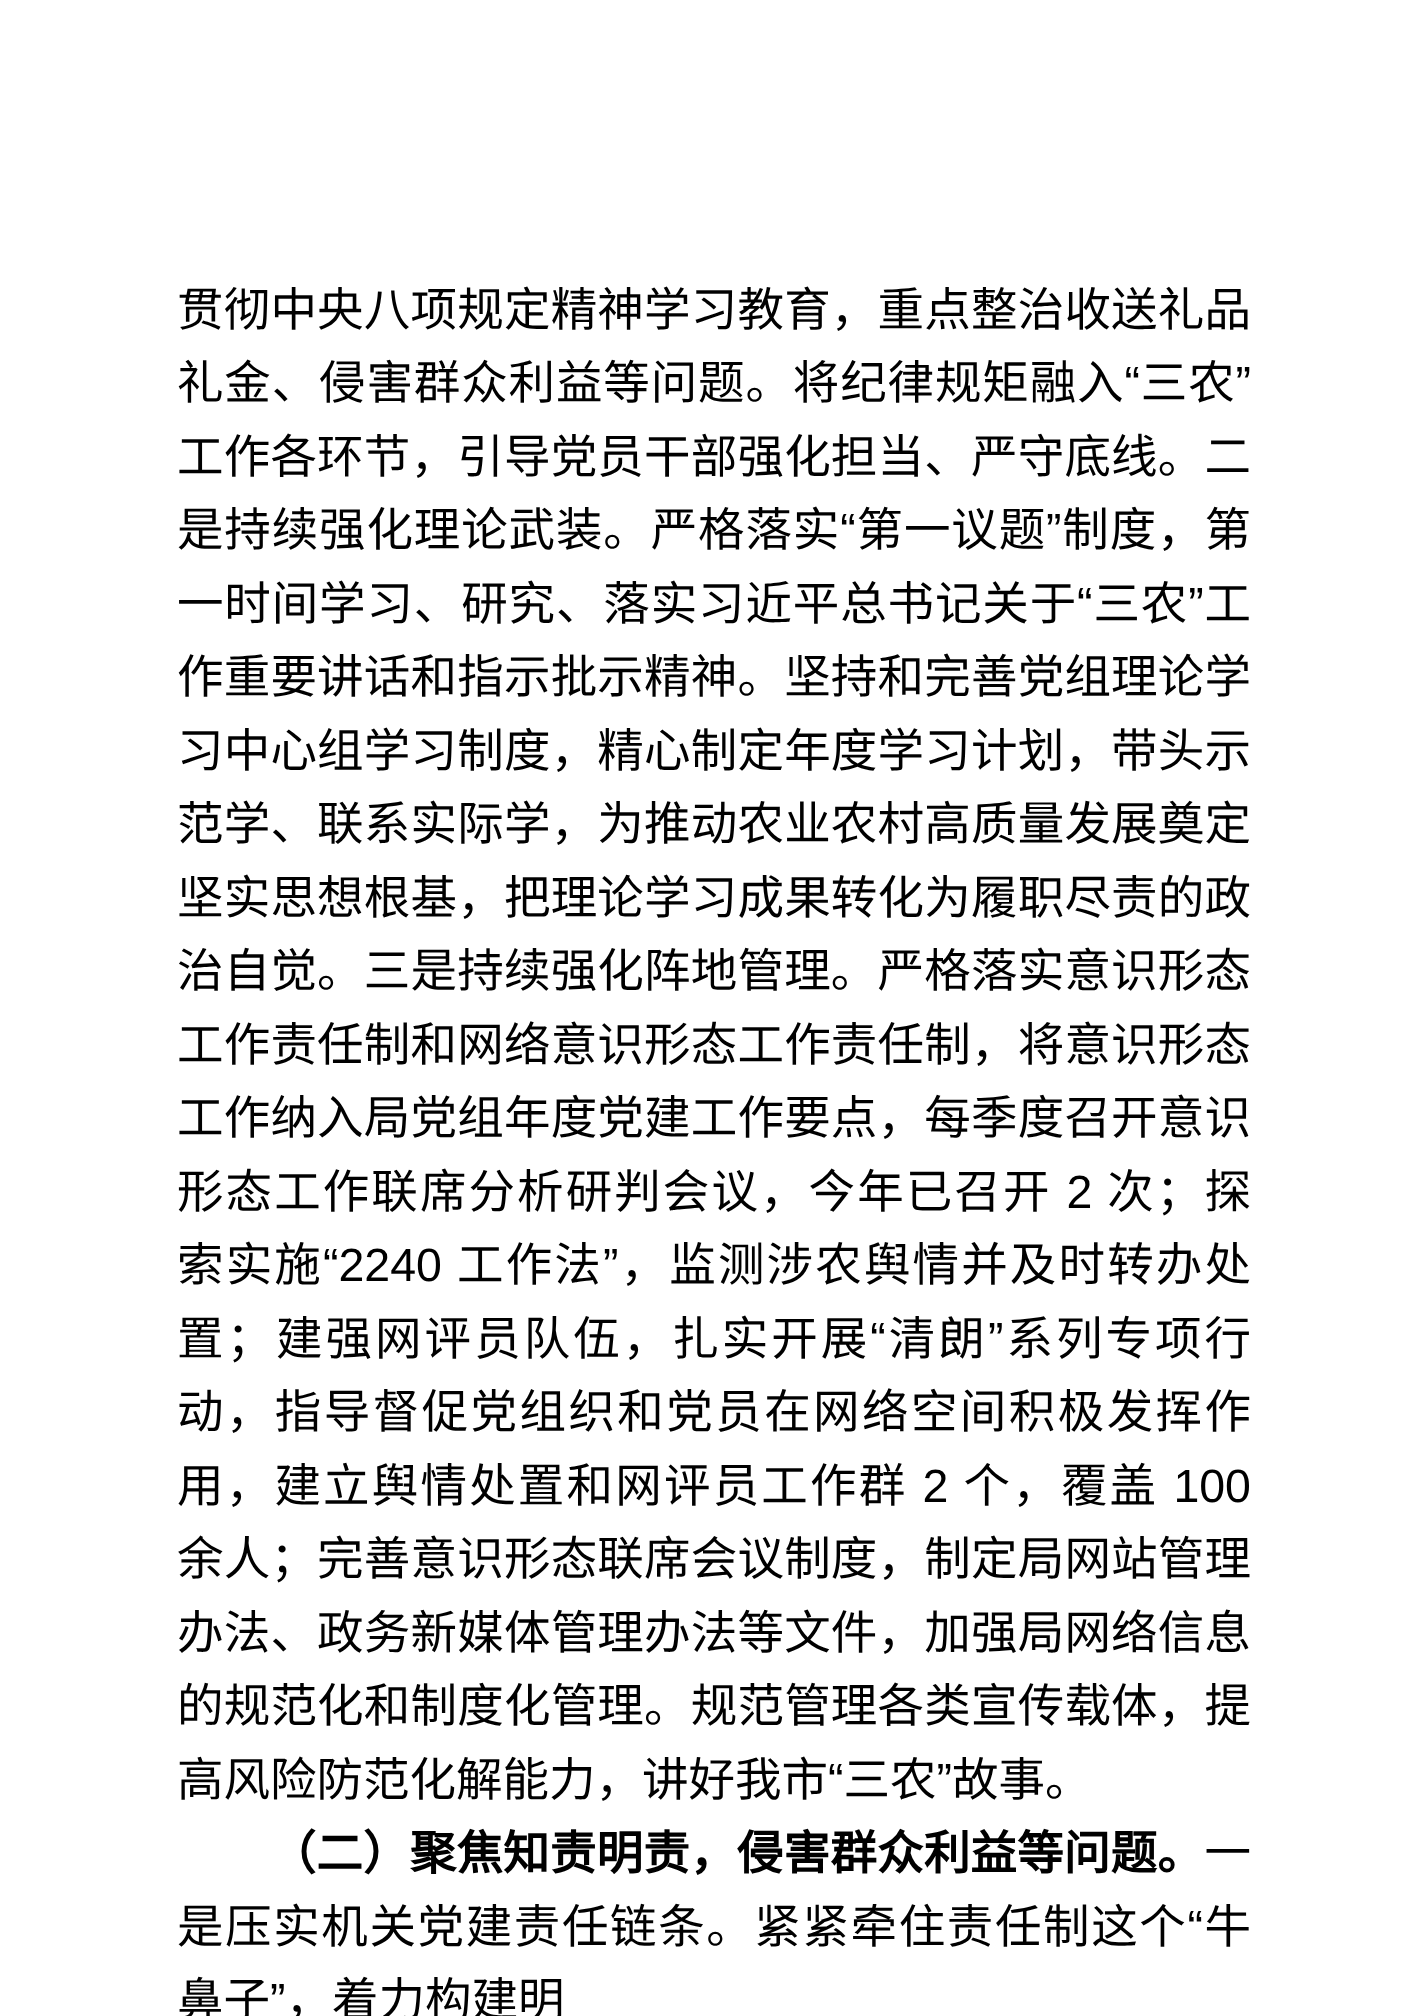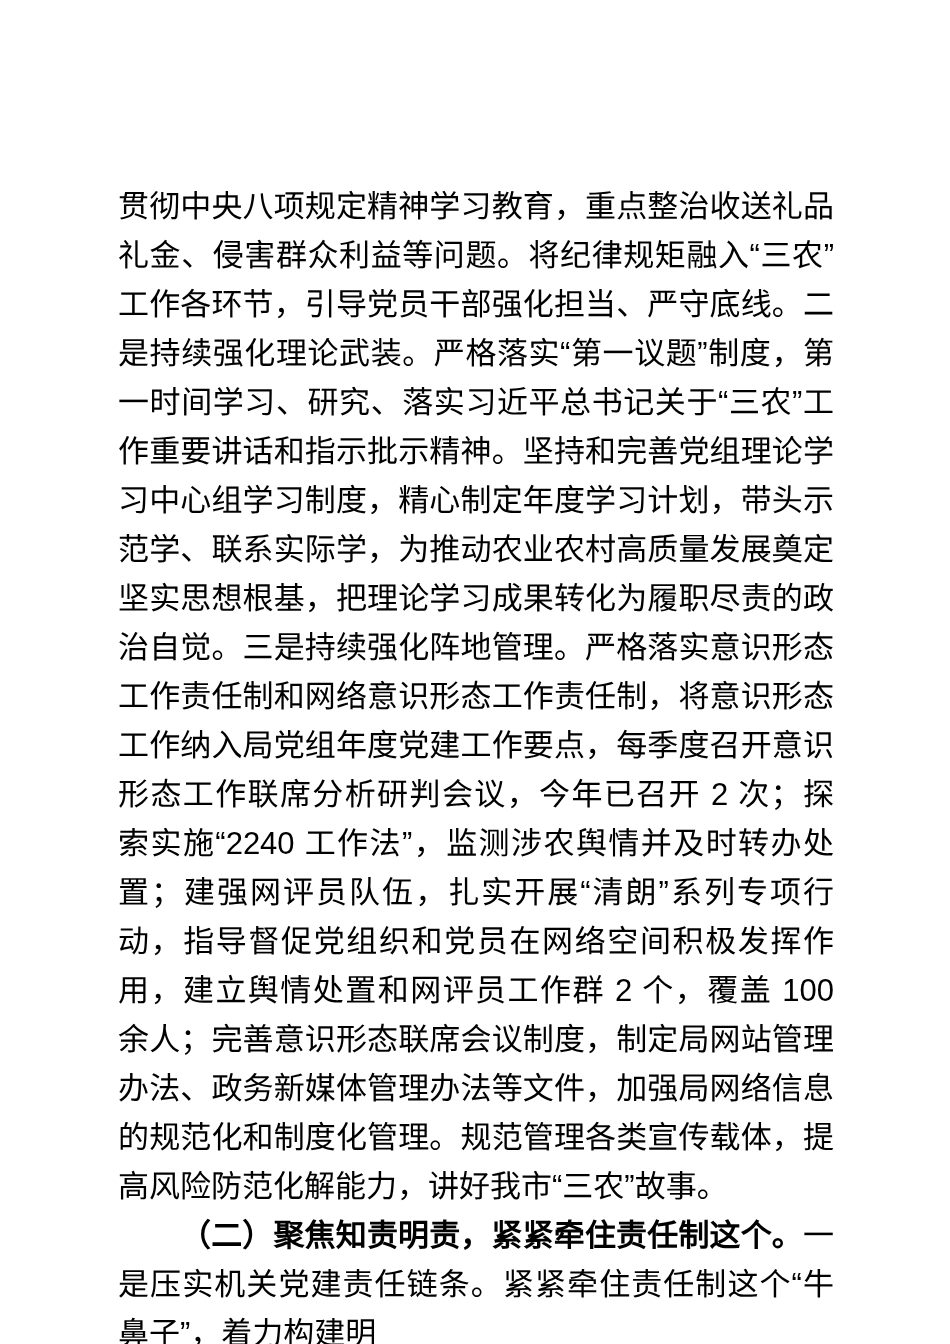--- a/index.html
+++ b/index.html
@@ -60,17 +60,17 @@
 </style>
 </head>
 <body>
 
 <div class="page">
 
   <div class="text-column">
 
     <p class="para">贯彻中央八项规定精神学习教育，重点整治收送礼品礼金、侵害群众利益等问题。将纪律规矩融入“三农”工作各环节，引导党员干部强化担当、严守底线。二是持续强化理论武装。严格落实“第一议题”制度，第一时间学习、研究、落实习近平总书记关于“三农”工作重要讲话和指示批示精神。坚持和完善党组理论学习中心组学习制度，精心制定年度学习计划，带头示范学、联系实际学，为推动农业农村高质量发展奠定坚实思想根基，把理论学习成果转化为履职尽责的政治自觉。三是持续强化阵地管理。严格落实意识形态工作责任制和网络意识形态工作责任制，将意识形态工作纳入局党组年度党建工作要点，每季度召开意识形态工作联席分析研判会议，今年已召开 2 次；探索实施“2240 工作法”，监测涉农舆情并及时转办处置；建强网评员队伍，扎实开展“清朗”系列专项行动，指导督促党组织和党员在网络空间积极发挥作用，建立舆情处置和网评员工作群 2 个，覆盖 100 余人；完善意识形态联席会议制度，制定局网站管理办法、政务新媒体管理办法等文件，加强局网络信息的规范化和制度化管理。规范管理各类宣传载体，提高风险防范化解能力，讲好我市“三农”故事。</p>
 
-    <p class="para para-indent"><span class="lead">（二）聚焦知责明责，紧紧牵住责任制这个。</span><span>一是压实机关党建责任链条。紧紧牵住责任制这个“牛鼻子”，着力构建明</span></p>
+    <p class="para para-indent"><span class="lead">（二）聚焦知责明责，侵害群众利益等问题。</span><span>一是压实机关党建责任链条。紧紧牵住责任制这个“牛鼻子”，着力构建明</span></p>
 
   </div>
 
 </div>
 
 </body></html>

